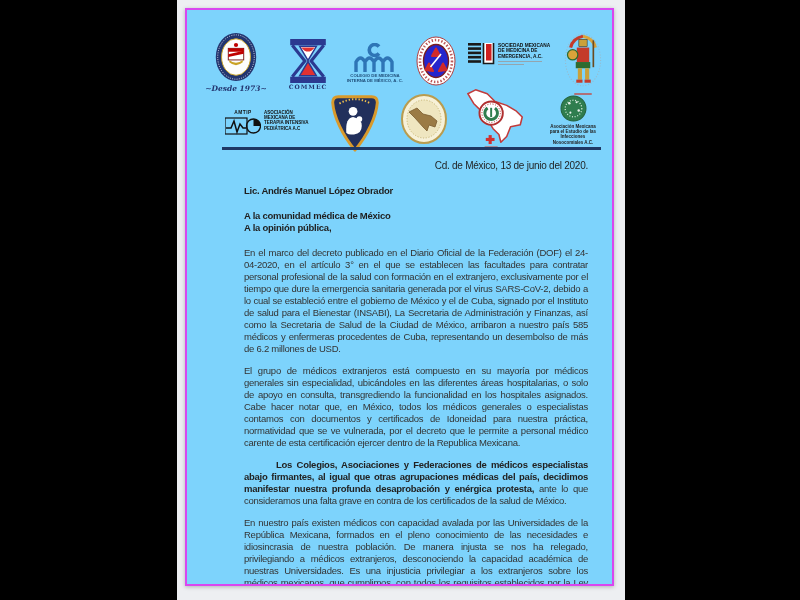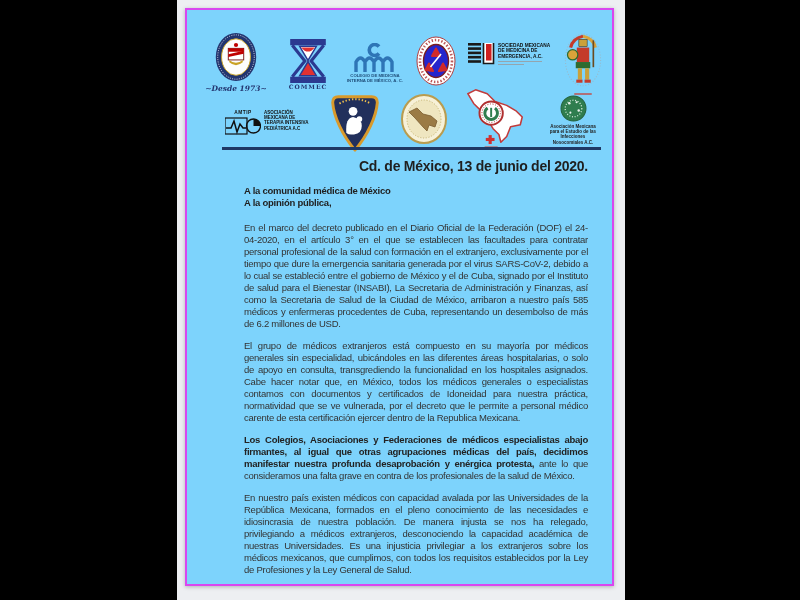--- a/index.html
+++ b/index.html
@@ -27,26 +27,26 @@
   .cap-amein{font-size:4.5px;color:#222;margin-top:2px;width:56px;}
   .graybar{height:1.3px;background:#9a9a9a;opacity:.8;margin-top:1.6px;}
   .redbar{height:2.2px;background:#c0504d;opacity:.75;margin-top:2px;border-radius:1px;}
   
   .divider{position:absolute;left:35px;right:11px;top:137px;height:3px;background:#1f3864;}
   
   .letter{
     position:absolute;left:57px;right:24px;top:150px;
     font-size:9.5px;line-height:12px;letter-spacing:-0.25px;color:#333;
   }
-  .date{font-size:14px;font-weight:bold;color:#1f1f1f;text-align:right;margin-bottom:13px;}
+  .date{font-size:10px;font-weight:normal;color:#1f1f1f;text-align:right;margin-bottom:13px;}
   .addr{margin-bottom:13px;}
   .addr-name{font-weight:bold;color:#1f1f1f;}
   .sal{font-weight:bold;color:#1f1f1f;margin-bottom:13px;}
   p.body{margin:0 0 10px 0;text-align:justify;}
-  .b{font-weight:bold;color:#222;}
+  .b{font-weight:bold;color:#222;margin-left:32px;}
 </style>
 </head>
 <body>
 
 <div class="strip">
   <div class="page">
 
     <div class="logoband">
 
       <div class="logo" style="left:18px;top:22px;width:62px;">
@@ -188,30 +188,31 @@
       </div>
 
     </div>
 
     <div class="divider"></div>
 
     <div class="letter">
       <div class="date">Cd. de México, 13 de junio del 2020.</div>
 
       <div class="addr">
+        <div class="addr-name">Lic. Andrés Manuel López Obrador</div>
       </div>
 
       <div class="sal">
         <div>A la comunidad médica de México</div>
         <div>A la opinión pública,</div>
       </div>
 
       <p class="body">En el marco del decreto publicado en el Diario Oficial de la Federación (DOF) el 24-04-2020, en el artículo 3° en el que se establecen las facultades para contratar personal profesional de la salud con formación en el extranjero, exclusivamente por el tiempo que dure la emergencia sanitaria generada por el virus SARS-CoV-2, debido a lo cual se estableció entre el gobierno de México y el de Cuba, signado por el Instituto de salud para el Bienestar (INSABI), La Secretaria de Administración y Finanzas,  así como la Secretaria de Salud  de la Ciudad de México, arribaron a nuestro país 585 médicos y enfermeras procedentes de Cuba, representando un desembolso de más de 6.2 millones de USD.</p>
 
       <p class="body">El grupo de médicos extranjeros está compuesto en su mayoría por médicos generales sin especialidad, ubicándoles en las diferentes áreas hospitalarias, o solo de apoyo en consulta, transgrediendo la funcionalidad en los hospitales asignados. Cabe hacer notar que, en México, todos los médicos generales o especialistas contamos con documentos y certificados de Idoneidad para nuestra práctica, normatividad que se ve vulnerada, por el decreto que le permite a personal médico carente de esta certificación ejercer dentro de la Republica Mexicana.</p>
 
-      <p class="body"><span class="b">Los Colegios, Asociaciones y Federaciones de médicos especialistas abajo firmantes, al igual que otras agrupaciones médicas del país, decidimos manifestar nuestra profunda desaprobación y enérgica protesta,</span><span> ante lo que consideramos una falta grave en contra de los profesionales de la salud de México.</span></p>
+      <p class="body"><span class="b">Los Colegios, Asociaciones y Federaciones de médicos especialistas abajo firmantes, al igual que otras agrupaciones médicas del país, decidimos manifestar nuestra profunda desaprobación y enérgica protesta,</span><span> ante lo que consideramos una falta grave en contra de los certificados de la salud de México.</span></p>
 
       <p class="body">En nuestro país existen médicos con capacidad avalada por las Universidades de la República Mexicana, formados en el pleno conocimiento de las necesidades e idiosincrasia de nuestra población. De manera injusta se nos ha relegado,  privilegiando a médicos extranjeros, desconociendo la capacidad académica de nuestras Universidades. Es una injusticia privilegiar a los extranjeros sobre los médicos mexicanos, que cumplimos, con todos los requisitos establecidos por la Ley de Profesiones y la Ley General de Salud.</p>
     </div>
 
   </div>
 </div>
 
 </body></html>

